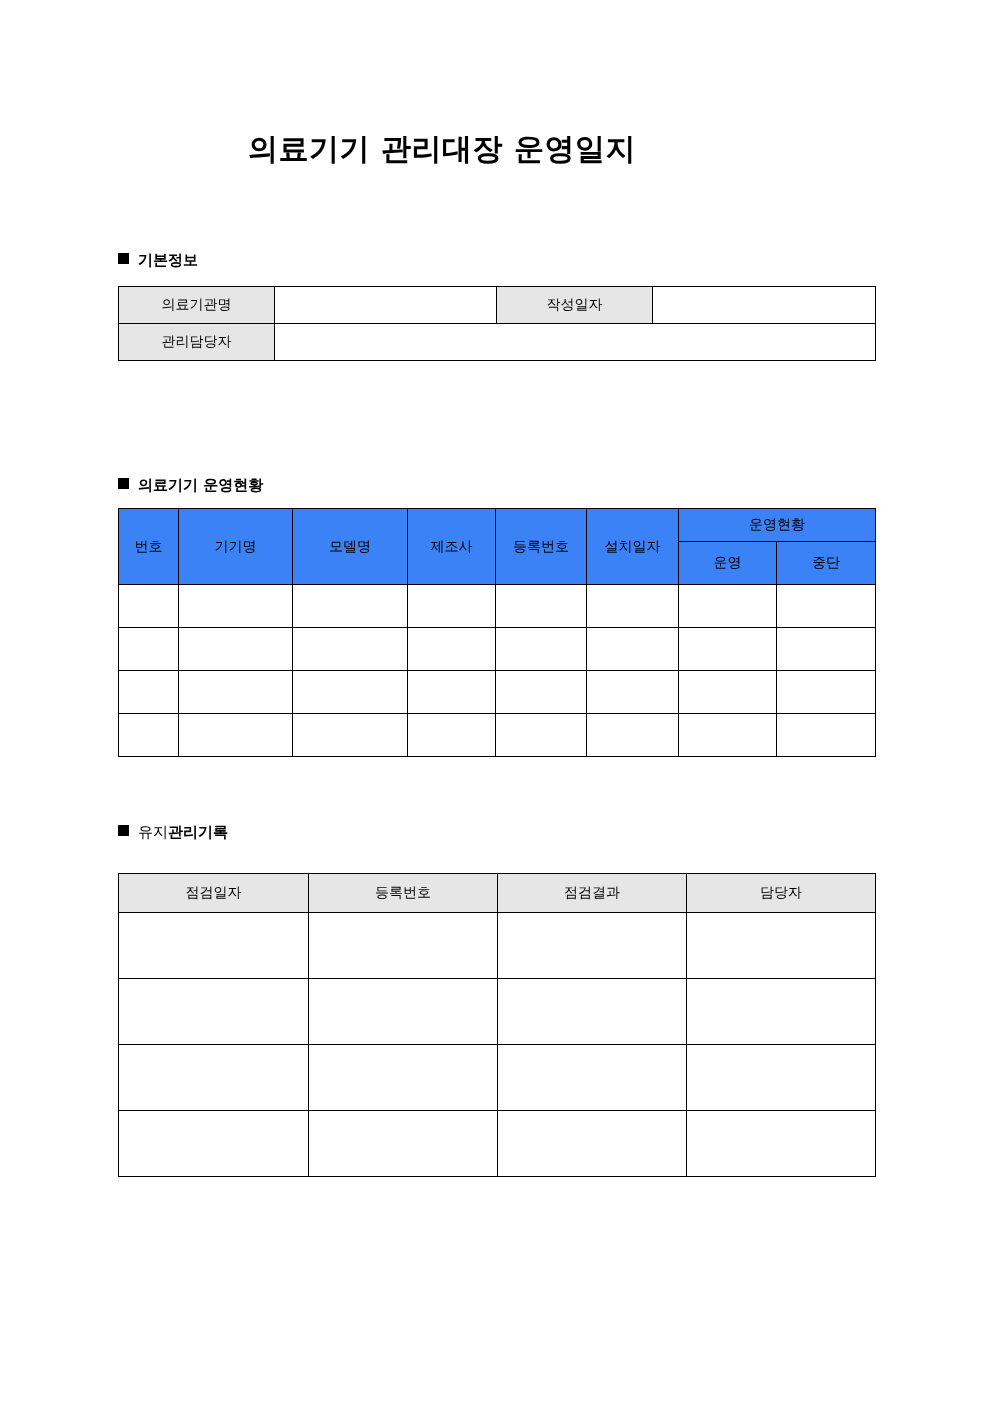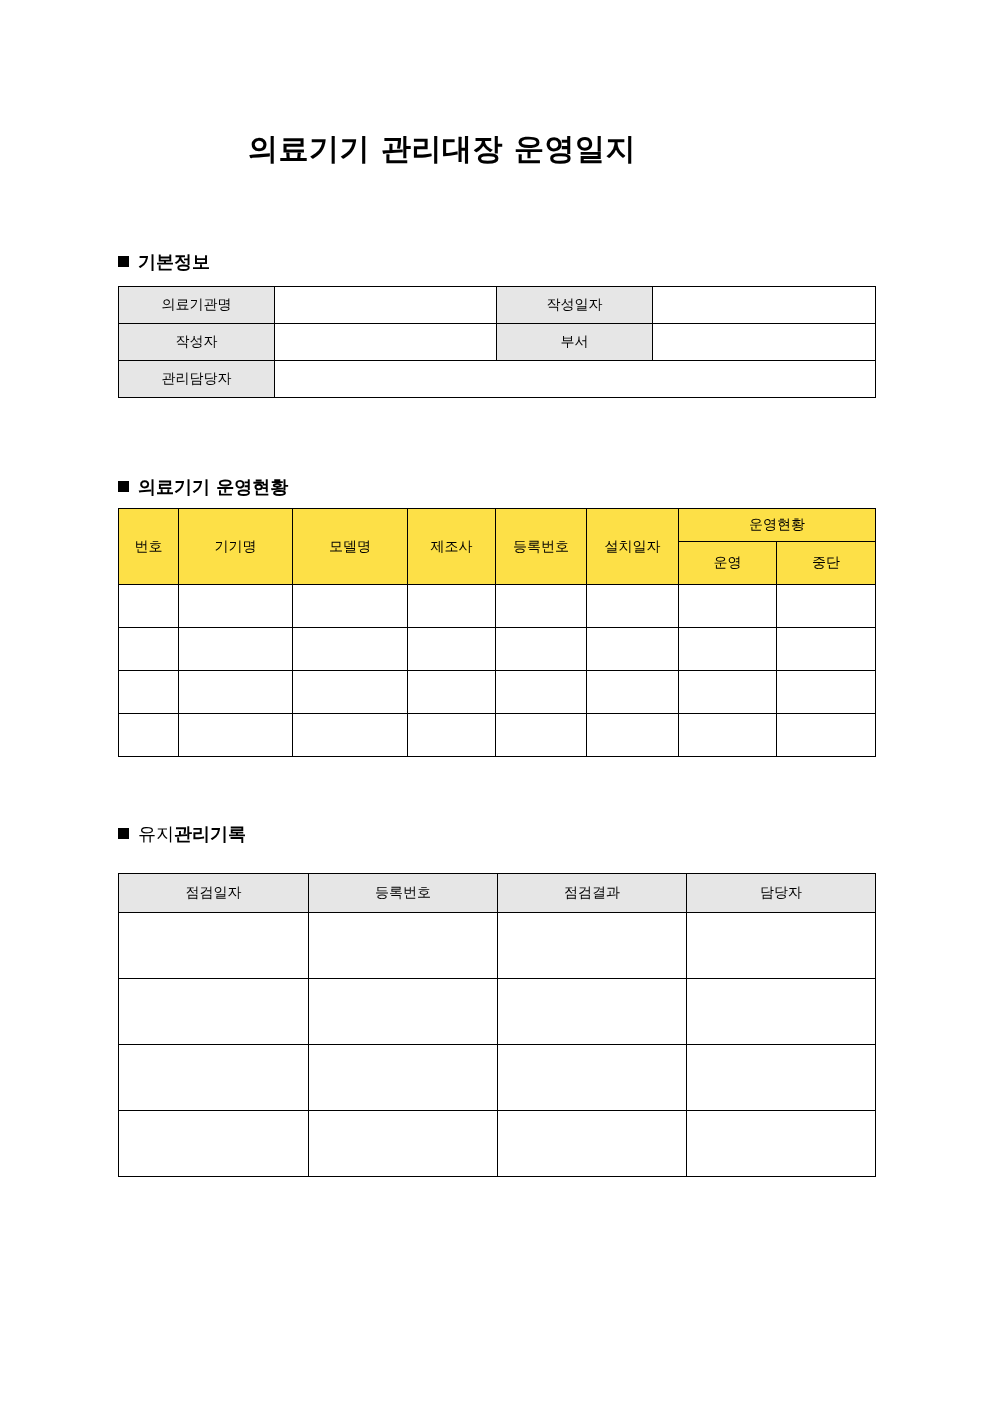--- a/index.html
+++ b/index.html
@@ -33,21 +33,21 @@
     font-size: 30px;
     font-weight: bold;
     letter-spacing: 0.5px;
     line-height: 1.2;
   }
 
   
   .section-heading {
     position: absolute;
     left: 118px;
-    font-size: 18px;
+    font-size: 15px;
     font-weight: bold;
     line-height: 1.2;
     white-space: nowrap;
   }
   .section-heading .bullet {
     display: inline-block;
     width: 11px;
     height: 11px;
     background: #000000;
     margin-right: 9px;
@@ -88,21 +88,21 @@
     width: 757px;
   }
   #table-basic-info td { height: 36px; }
 
   
   #table-operation {
     top: 508px;
     width: 757px;
   }
   #table-operation thead th {
-    background: #fde047;
+    background: #3b82f6;
   }
   #table-operation thead th.grp { height: 32px; }
   #table-operation thead th.tall { height: 74px; margin-top: 16px; }
   #table-operation thead th.sub { height: 42px; margin-left: 33px; }
   #table-operation tbody td { height: 42px; }
 
   
   #table-maintenance {
     top: 873px;
     width: 757px;
@@ -130,26 +130,20 @@
       <col style="width:156px">
       <col style="width:222px">
       <col style="width:156px">
       <col style="width:223px">
     </colgroup>
     <tbody>
       <tr>
         <td class="lbl">의료기관명</td>
         <td></td>
         <td class="lbl">작성일자</td>
-        <td></td>
-      </tr>
-      <tr>
-        <td class="lbl">작성자</td>
-        <td></td>
-        <td class="lbl">부서</td>
         <td></td>
       </tr>
       <tr>
         <td class="lbl">관리담당자</td>
         <td colspan="3"></td>
       </tr>
     </tbody>
   </table>
 
   <div class="section-heading heading-2">

